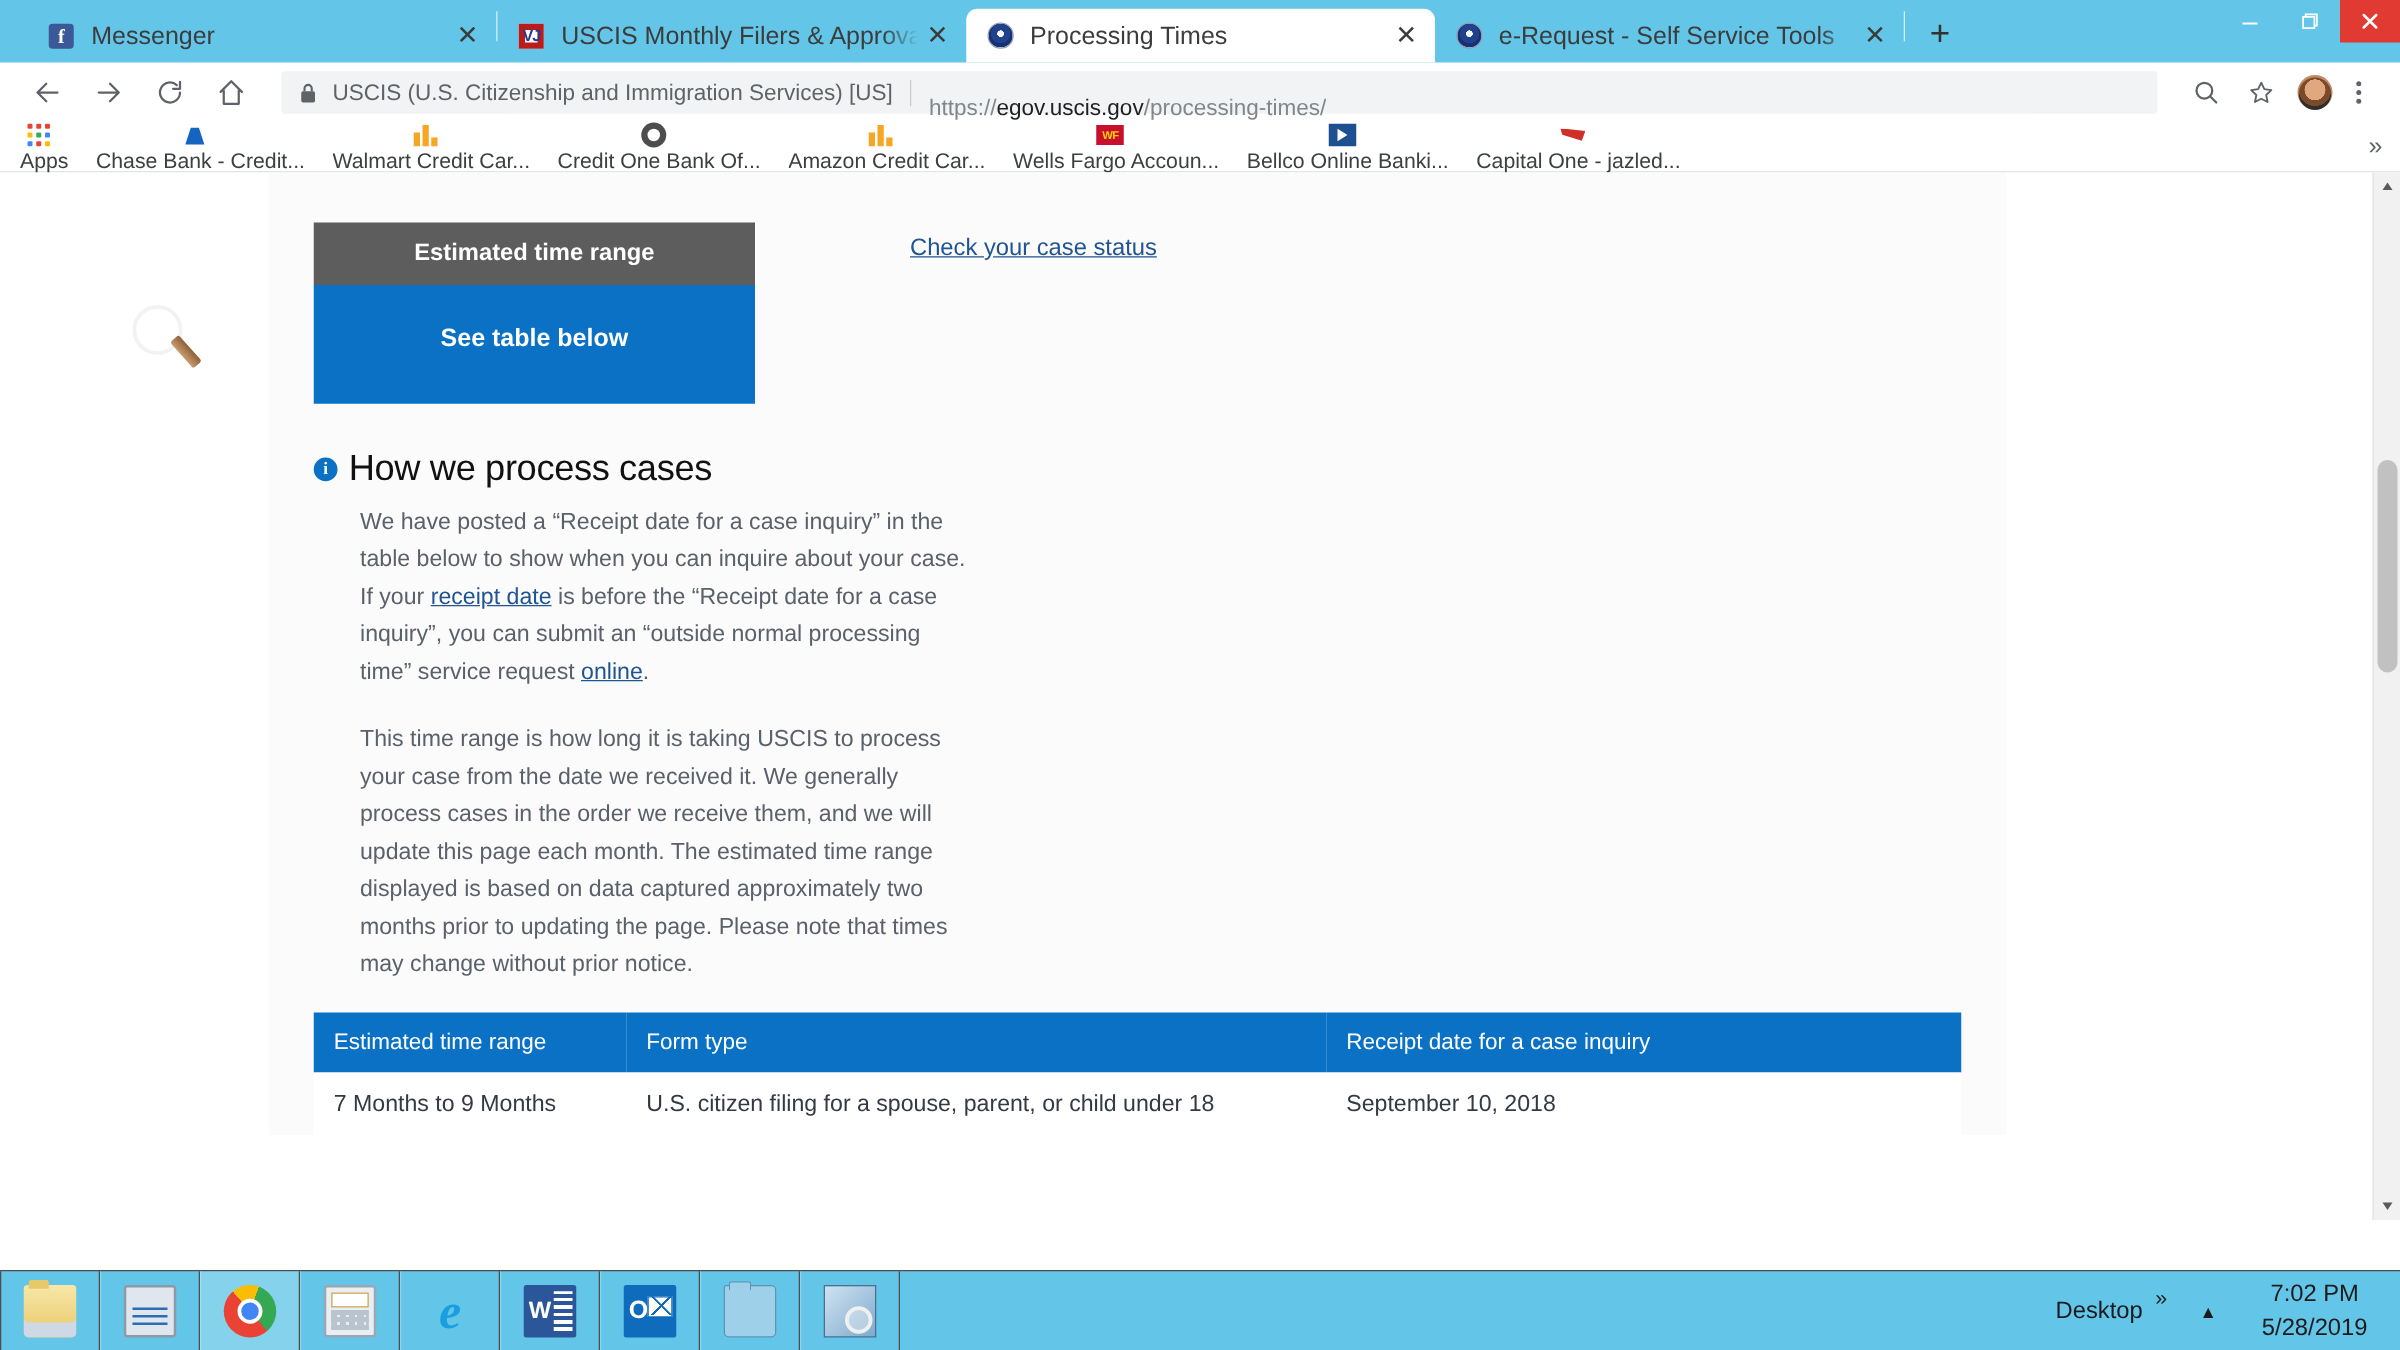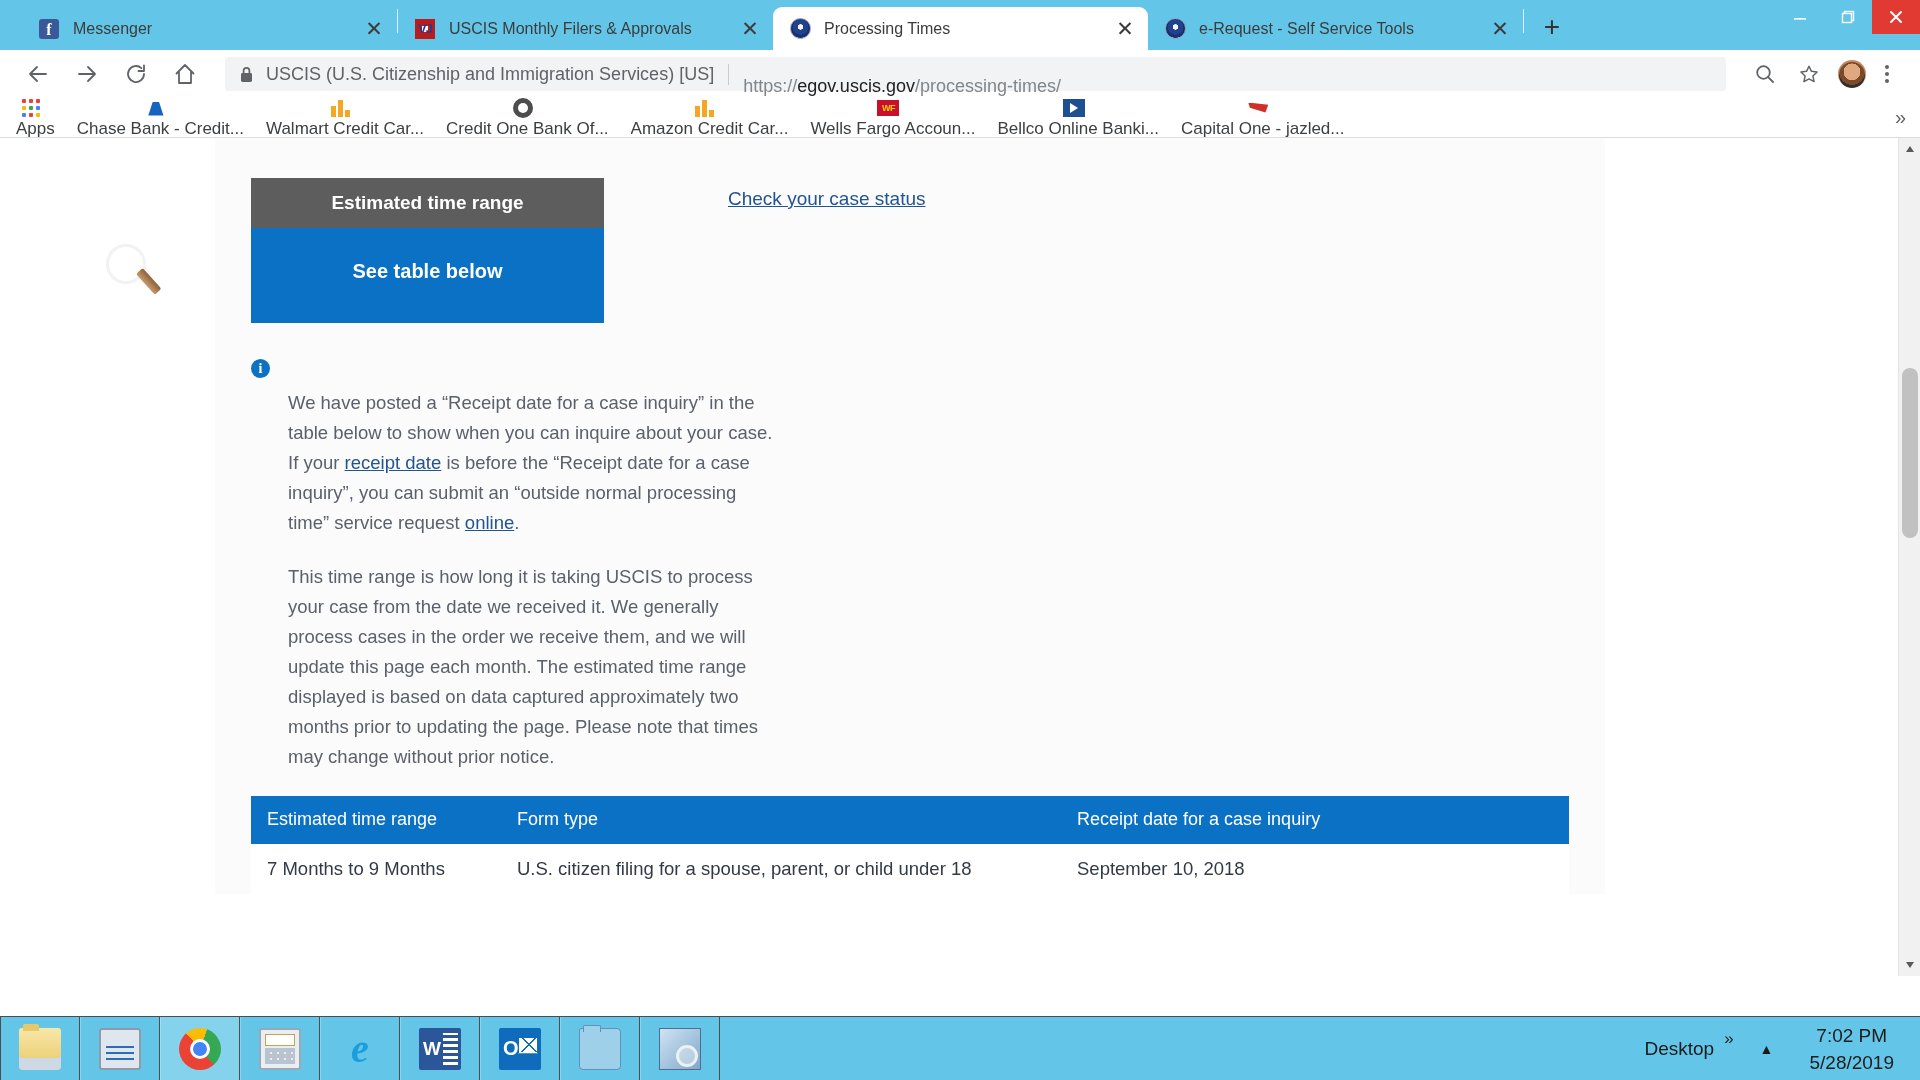--- a/index.html
+++ b/index.html
@@ -22,34 +22,34 @@
   .tab {
     position:relative; height:43px; width:375px; display:flex; align-items:center;
     padding:0 8px 0 16px; color:#3c3c3c; font-size:19px; cursor:default;
     border-top-left-radius:9px; border-top-right-radius:9px;
   }
   .tab.inactive { background:transparent; }
   .tab.active { background:#ffffff; }
   .tab .favicon { width:22px; height:22px; flex:0 0 22px; margin-right:13px; display:flex; align-items:center; justify-content:center; }
   .tab .tab-title {
     flex:1 1 auto; white-space:nowrap; overflow:hidden;
-    text-overflow:clip; font-size:16px; line-height:24px;
+    text-overflow:clip; font-size:20px; line-height:24px;
     -webkit-mask-image:linear-gradient(to right, #000 90%, transparent 100%);
             mask-image:linear-gradient(to right, #000 90%, transparent 100%);
   }
   .tab .tab-close { flex:0 0 30px; width:30px; height:30px; display:flex; align-items:center; justify-content:center; font-size:21px; color:#3b3b3b; }
   .tab-sep { width:1px; height:24px; background:#ffffff; opacity:.75; align-self:center; margin-bottom:9px;}
   .newtab { width:40px; height:40px; display:flex; align-items:center; justify-content:center;
             font-size:28px; color:#323232; font-weight:300; margin-left:8px; margin-bottom:3px;}
 
   
   .fav-fb { width:20px; height:20px; background:#3b5998; border-radius:3px; color:#fff;
             font-family:"Liberation Serif", serif; font-weight:bold; font-size:16px;
             display:flex; align-items:flex-end; justify-content:center; line-height:18px; }
-  .fav-vj { width:20px; height:20px; background:#ffffff; border:7px solid #b91c1c; color:#2b3a8f;
+  .fav-vj { width:20px; height:20px; background:#ffffff; border:5px solid #b91c1c; color:#2b3a8f;
             font-weight:bold; font-size:13px; display:flex; align-items:center; justify-content:center;
             letter-spacing:-1px;text-align:center; }
   .fav-dhs { width:21px; height:21px; border-radius:50%;
              background:radial-gradient(circle at 50% 42%, #f2f4f8 0 18%, #20418c 19% 52%, #173071 53% 74%, #b9c3d8 75% 100%);
              border:1px solid #8f9db8; }
 
   
   .wincontrols { position:absolute; right:0; top:0; display:flex; height:34px; }
   .wc { width:48px; height:34px; display:flex; align-items:center; justify-content:center; color:#ffffff; }
   .wc.min  { background:#63c6e8; }
@@ -426,20 +426,21 @@
           <div class="range-box">
             <div class="range-head">Estimated time range</div>
             <div class="range-body">See table below</div>
           </div>
           <a class="case-status-link" href="#">Check your case status</a>
         </div>
 
         <div class="section">
           <div class="sec-head">
             <span class="info-icon">i</span>
+            <h2>How we process cases</h2>
           </div>
           <div class="sec-body">
             <p><span>We have posted a “Receipt date for a case inquiry” in the table below to show when you can inquire about your case. If your </span><a href="#">receipt date</a><span> is before the “Receipt date for a case inquiry”, you can submit an “outside normal processing time” service request </span><a href="#">online</a><span>.</span></p>
             <p>This time range is how long it is taking USCIS to process your case from the date we received it. We generally process cases in the order we receive them, and we will update this page each month. The estimated time range displayed is based on data captured approximately two months prior to updating the page. Please note that times may change without prior notice.</p>
           </div>
         </div>
 
         <table class="proc-table">
           <thead>
             <tr>

